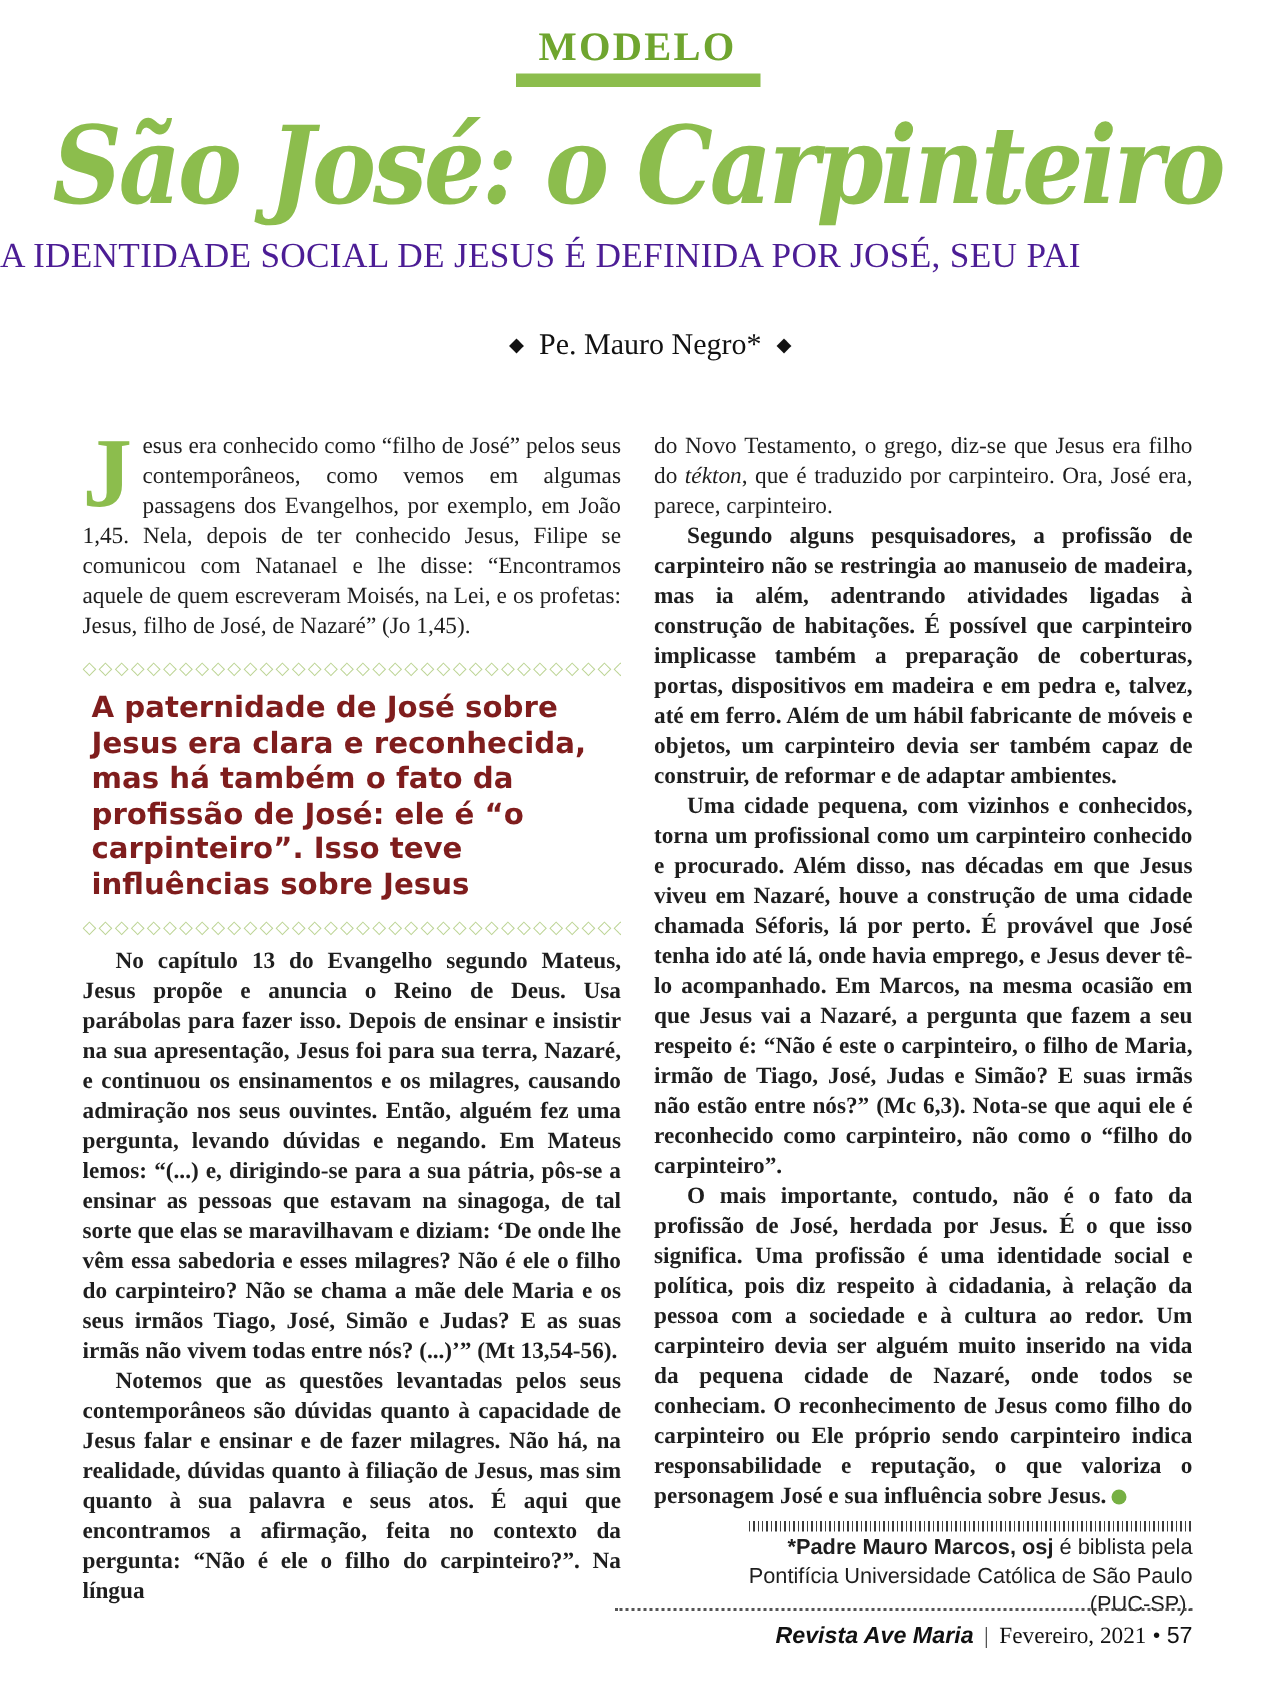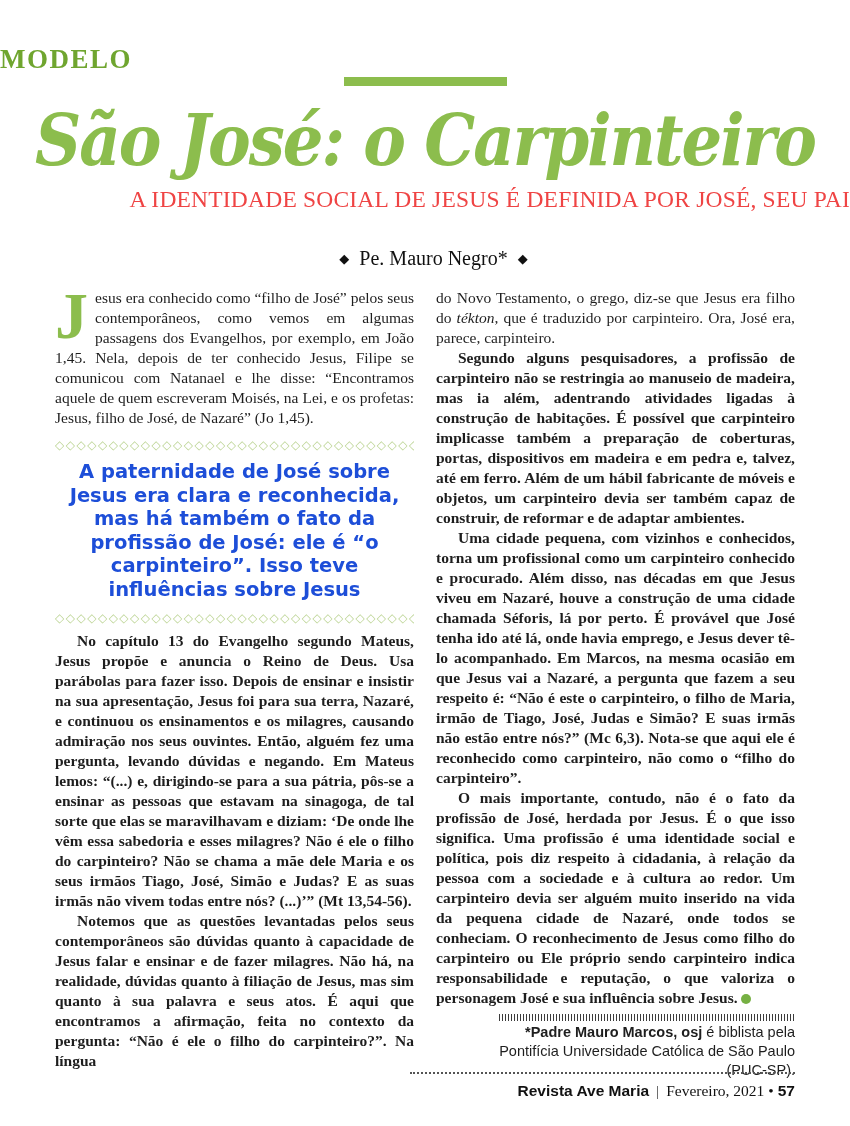--- a/index.html
+++ b/index.html
@@ -8,22 +8,22 @@
     width: 850px; height: 1126px;
     font-family: "Liberation Serif", serif;
     color: #1e1e1e;
     position: relative;
     overflow: hidden;
   }
   .page { position: absolute; inset: 0; }
 
   
   .kicker {
-    margin-top: 44px;
-    text-align: left;
+    margin-top: 16px;
+    text-align: center;
     font-family: "Liberation Serif", serif;
     font-weight: bold;
     font-size: 27px;
     letter-spacing: 1.5px;
     color: #6fa52f;
   }
   .kicker-bar {
     width: 163px; height: 9px;
     background: #8cbd4d;
     margin: 2px auto 0 auto;
@@ -35,26 +35,26 @@
     font-style: italic;
     font-weight: bold;
     font-size: 64px;
     line-height: 1.0;
     letter-spacing: -2px;
     color: #8cbd4d;
     transform: scaleY(1.12);
   }
   .subtitle {
     margin-top: 14px;
-    text-align: right;
+    text-align: left;
     font-family: "Liberation Serif", serif;
     font-weight: normal;
     font-size: 23.5px;
     letter-spacing: 0.2px;
-    color: #ef4444;
+    color: #4c1d95;
   }
   .byline {
     margin-top: 34px;
     text-align: center;
     font-size: 20px;
     color: #111;
     padding-left: 17px;
   }
   .byline .diamond { font-size: 13px; position: relative; top: -2px; color: #111; }
   .byline .byline-name { margin: 0 10px; }
@@ -96,22 +96,22 @@
     text-align: center;
     height: 14px;
   }
 
   .pullquote {
     margin: 8px 6px 4px 6px;
     font-family: "DejaVu Sans", sans-serif;
     font-weight: bold;
     font-size: 19.5px;
     line-height: 23.5px;
-    text-align: center;
-    color: #1d4ed8;
+    text-align: left;
+    color: #7f1d1d;
   }
 
   em.greek { font-style: italic; }
 
   .end-dot {
     display: inline-block;
     width: 10px; height: 10px;
     border-radius: 50%;
     background: #76b043;
     margin-left: 3px;
@@ -147,25 +147,26 @@
     text-align: right;
   }
   .footer-rule {
     border-top: 2px dotted #555;
     margin-bottom: 8px;
   }
   .footer-text { font-size: 15.5px; color: #111; white-space: nowrap; }
   .footer-text .mag {
     font-family: "Liberation Sans", sans-serif;
     font-weight: bold;
+    font-style: italic;
   }
   .footer-text .sep { margin: 0 7px; color: #444; font-weight: normal; }
   .footer-text .date { font-family: "Liberation Serif", serif; text-align: right; }
   .footer-text .bullet { margin: 0 4px; }
-  .footer-text .pagenum { font-family: "Liberation Sans", sans-serif; font-weight: bold; }
+  .footer-text .pagenum { font-family: "Liberation Sans", sans-serif; font-weight: normal; }
 </style>
 </head>
 <body>
 
 <div class="page">
 
   <header>
     <div class="kicker">MODELO</div>
     <div class="kicker-bar"></div>
     <h1 class="title">São José: o Carpinteiro</h1>

